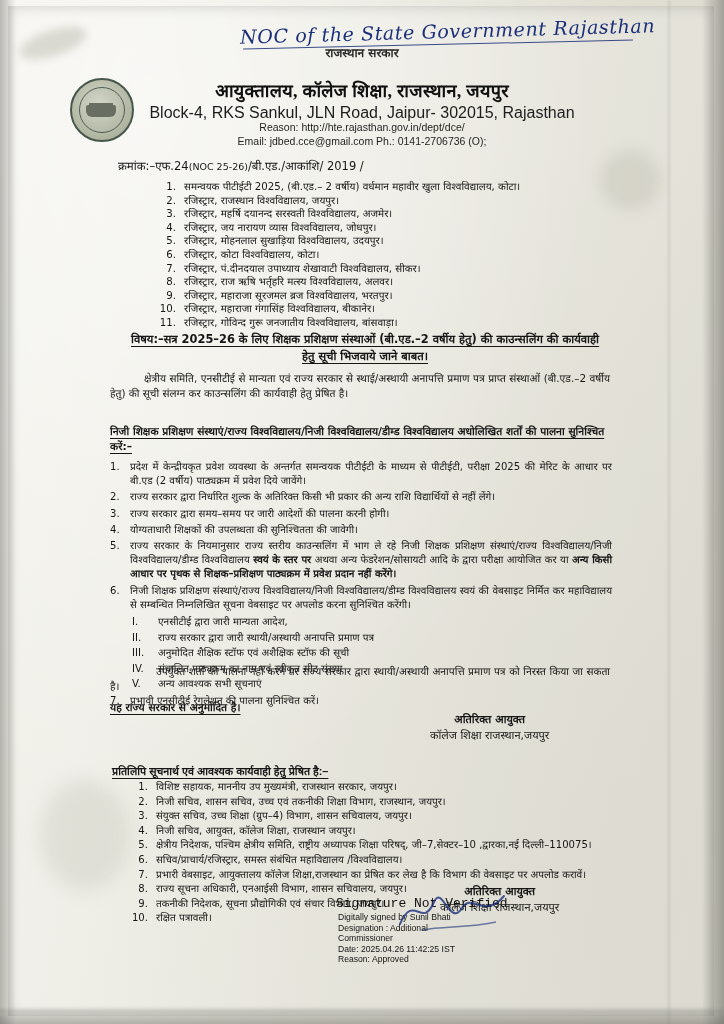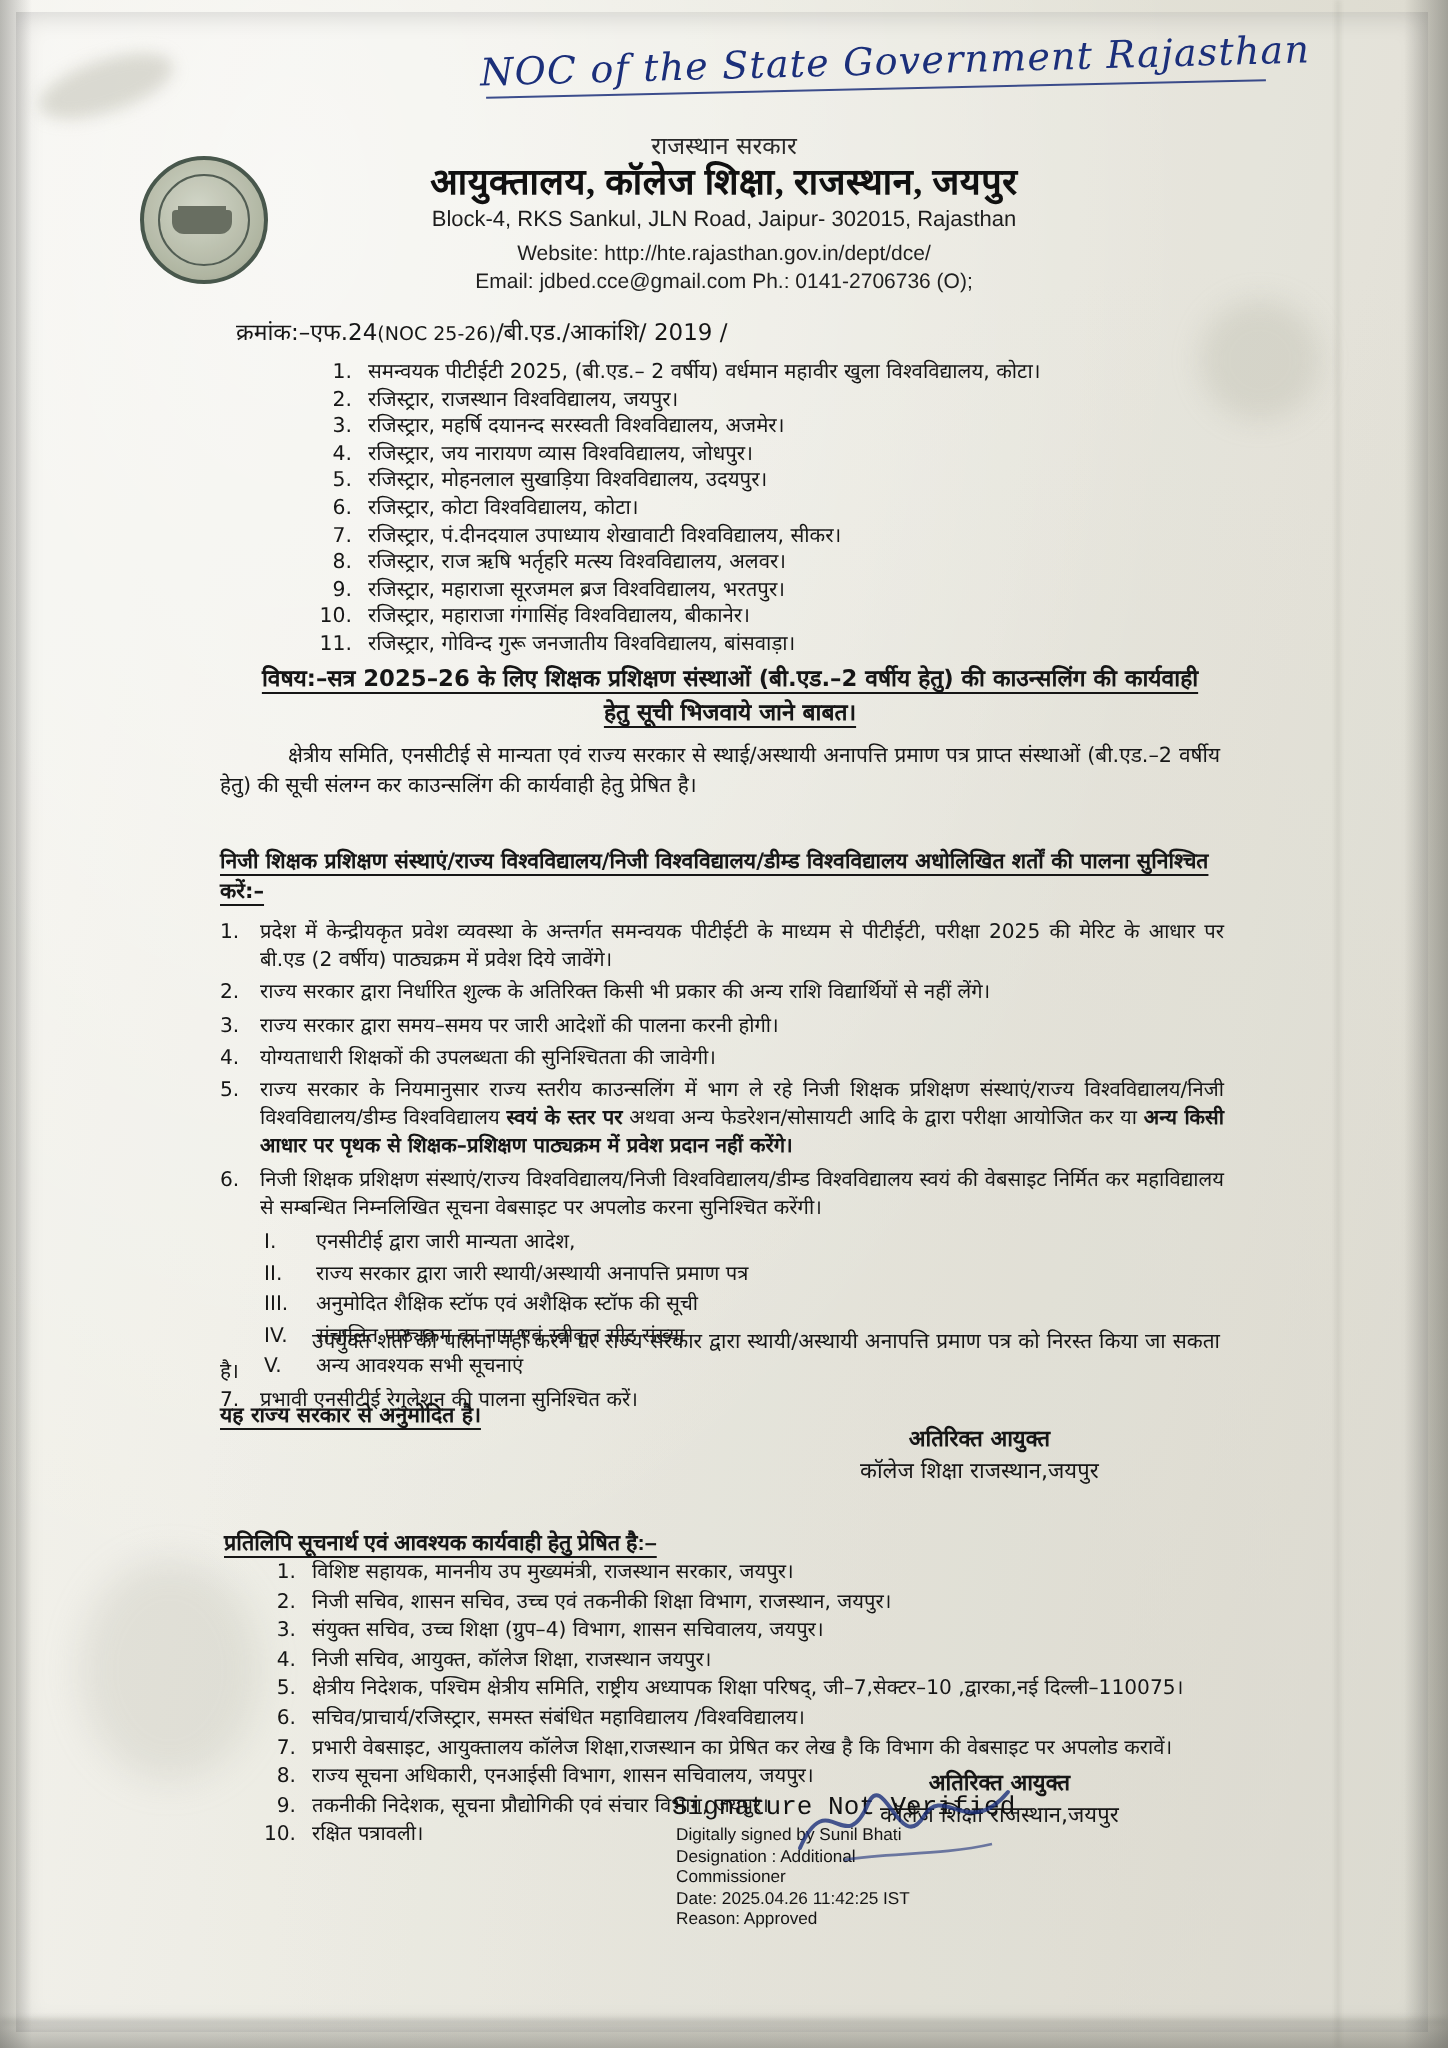--- a/index.html
+++ b/index.html
@@ -95,36 +95,37 @@
   }
 
   
   .hdr {
     position: absolute;
     left: 0;
     right: 0;
     text-align: center;
   }
   .hdr-gov {
-    top: 64px;
+    top: 44px;
     font-family: "DejaVu Sans", sans-serif;
     font-size: 12px;
     color: #2a2a2a;
+    font-weight: bold;
   }
   .hdr-title {
     top: 78px;
     font-family: Liberation Serif, serif;
     font-weight: bold;
     font-size: 18px;
     letter-spacing: .3px;
     color: #101010;
   }
   .hdr-addr {
     top: 104px;
-    font-size: 11px;
+    font-size: 16px;
     color: #1d1d1d;
   }
   .hdr-web {
     top: 121px;
     font-size: 10.5px;
     color: #1f1f1f;
   }
   .hdr-mail {
     top: 135px;
     font-size: 10.5px;
@@ -338,21 +339,21 @@
     <div class="hw-underline"></div>
 
     <div class="emblem">
       <div class="inner"></div>
       <div class="book"></div>
     </div>
 
     <div class="hdr hdr-gov">राजस्थान सरकार</div>
     <div class="hdr hdr-title">आयुक्तालय, कॉलेज शिक्षा, राजस्थान, जयपुर</div>
     <div class="hdr hdr-addr">Block-4, RKS Sankul, JLN Road, Jaipur- 302015, Rajasthan</div>
-    <div class="hdr hdr-web">Website: http://hte.rajasthan.gov.in/dept/dce/</div>
+    <div class="hdr hdr-web">Reason: http://hte.rajasthan.gov.in/dept/dce/</div>
     <div class="hdr hdr-mail">Email: jdbed.cce@gmail.com  Ph.: 0141-2706736 (O);</div>
 
     <div class="refline">
       <span>क्रमांक:–एफ.24</span><span class="small">(NOC 25-26)</span><span>/बी.एड./आकांशि/ 2019 /</span>
     </div>
 
     <div class="addr-list">
       <div class="row">
           <span class="num">1.</span>
           <span class="txt">समन्वयक पीटीईटी 2025, (बी.एड.– 2 वर्षीय) वर्धमान महावीर खुला विश्वविद्यालय, कोटा।</span>

